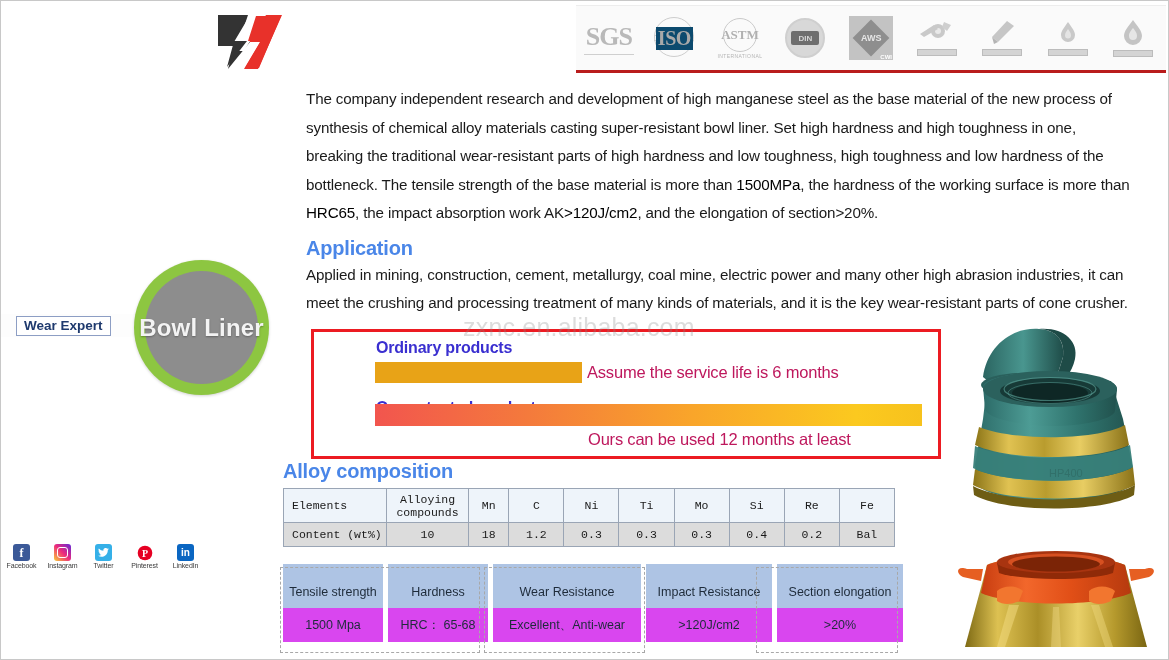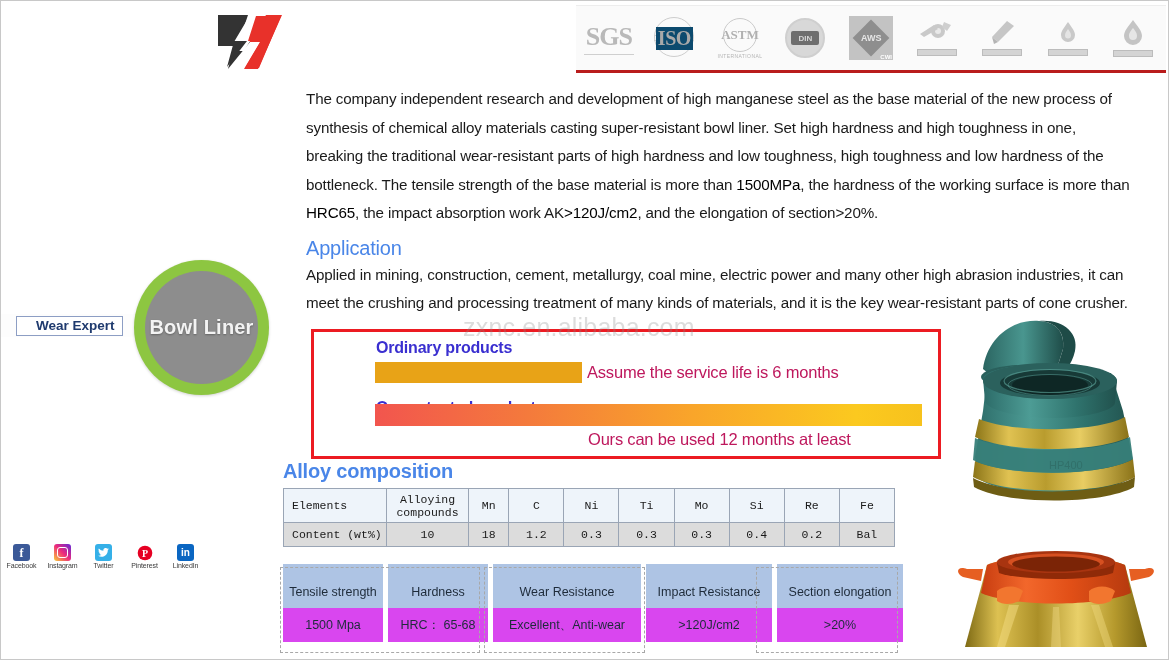--- a/index.html
+++ b/index.html
@@ -45,21 +45,21 @@
   
   #wear-band {
     position: absolute;
     left: 0; top: 313px;
     width: 205px; height: 23px;
     background: #fdfdfd;
   }
   #wear-expert {
     position: absolute;
     left: 15px; top: 315px;
-    padding: 1px 7px 2px 19px;
+    padding: 1px 7px 2px 7px;
     border: 1px solid #8d9ec4;
     color: #1f3a6e;
     font-size: 13.5px;
     font-weight: bold;
     background: #ffffff;
     z-index: 9;
     white-space: nowrap;
   }
 
   
@@ -74,21 +74,21 @@
     box-shadow: 0 1px 3px rgba(0,0,0,.18);
   }
   #bowl-circle-inner {
     width: 113px; height: 113px;
     border-radius: 50%;
     background: #8d8d8d;
     display: flex; align-items: center; justify-content: center;
   }
   #bowl-label {
     color: #f3f3f3;
-    font-size: 20px;
+    font-size: 24px;
     font-weight: bold;
     letter-spacing: .2px;
     text-shadow: 0 1px 2px rgba(0,0,0,.3);
     white-space: nowrap;
   }
 
   
   #social-band {
     position: absolute;
     left: 0; top: 540px;
@@ -214,21 +214,21 @@
   .body-text {
     color: #1a1a1a;
     font-size: 15.2px;
     line-height: 28.5px;
     letter-spacing: -.15px;
   }
   .hl { color: #000000; }
   h2.section-head {
     color: #4a86e8;
     font-size: 20px;
-    font-weight: normal;
+    font-weight: bold;
     margin: 9px 0 1px 0;
     letter-spacing: -.2px;
   }
 
   
   #compare-box {
     position: absolute;
     left: 310px; top: 328px;
     width: 630px; height: 130px;
     border: 3px solid #ec1b22;
@@ -339,21 +339,21 @@
   .dashbox {
     position: absolute;
     border: 1px dashed #a8a8a8;
     pointer-events: none;
     z-index: 6;
   }
 
   
   #prod-top {
     position: absolute;
-    left: 952px; top: 310px;
+    left: 952px; top: 318px;
     width: 205px; height: 212px;
     z-index: 2;
   }
   #prod-bottom {
     position: absolute;
     left: 952px; top: 528px;
     width: 205px; height: 128px;
     z-index: 2;
   }
 </style>

